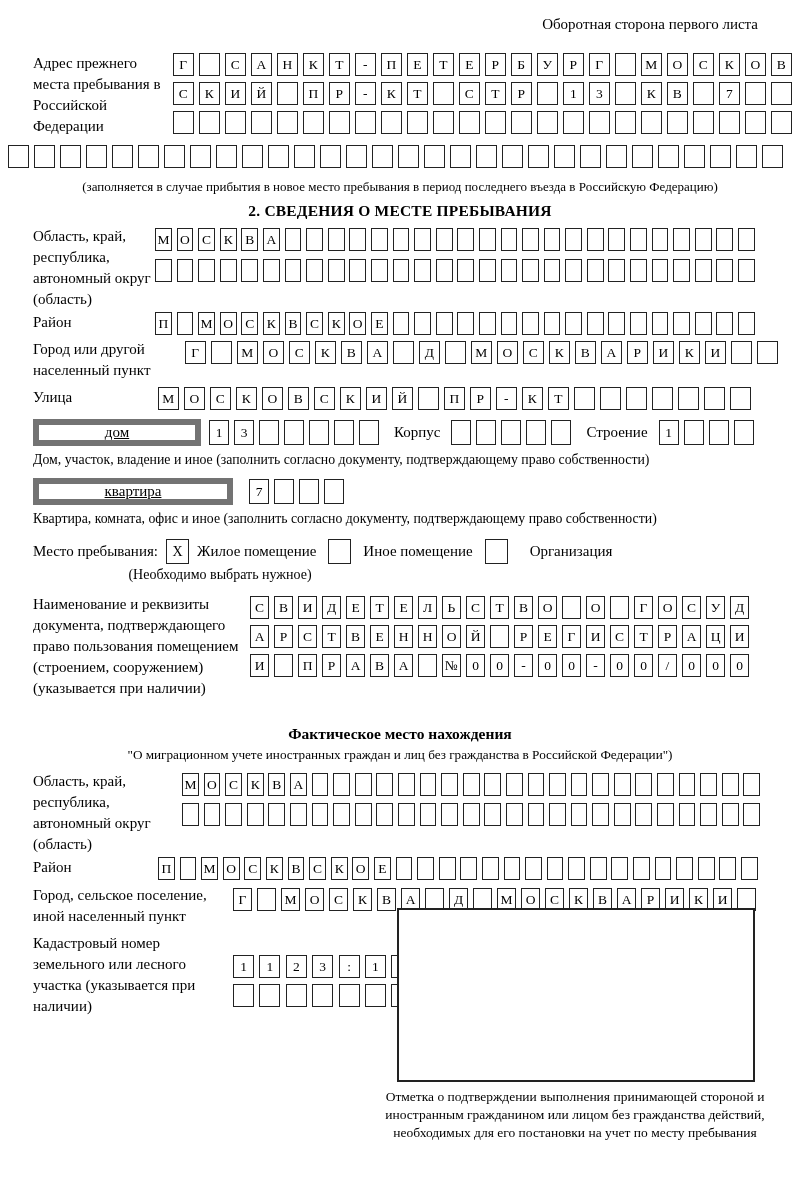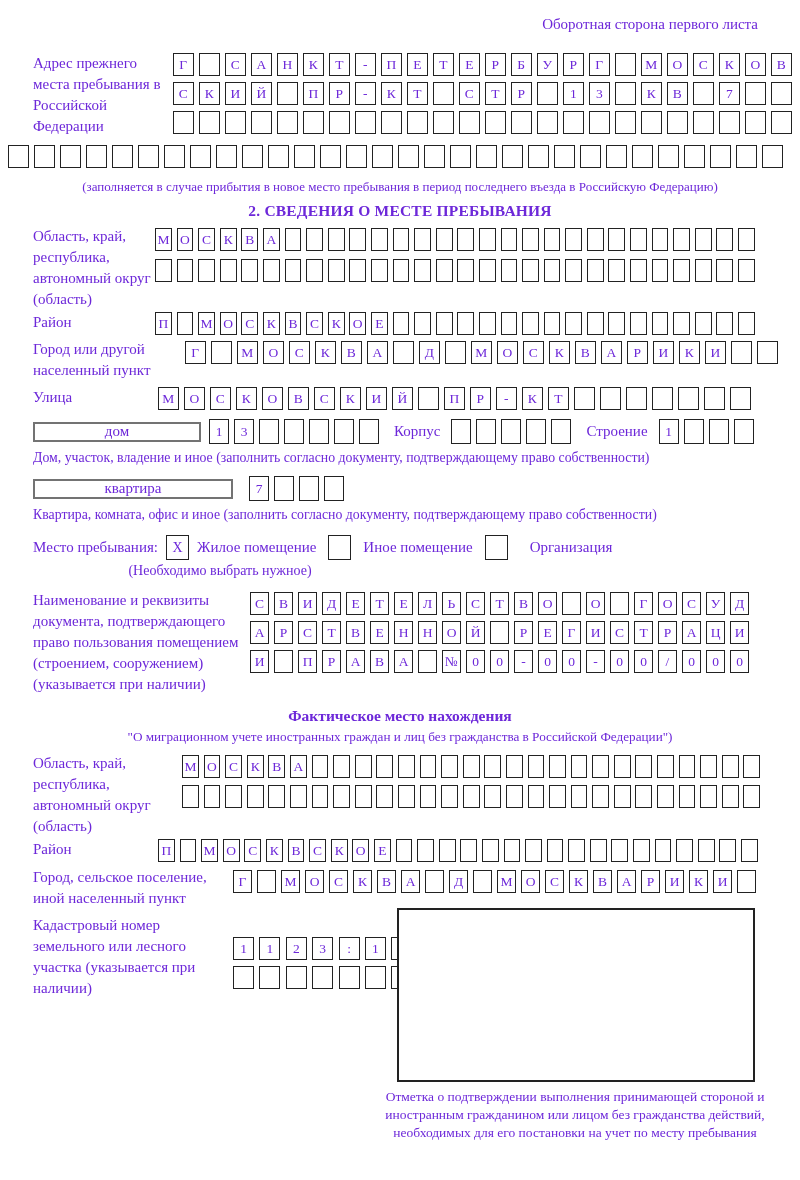--- a/index.html
+++ b/index.html
@@ -1,18 +1,18 @@
 <!DOCTYPE html>
 <html><head>
 <meta charset="utf-8">
 <style>
   html,body{margin:0;padding:0;background:#fff;}
   .page{
     position:relative;width:800px;height:1180px;overflow:hidden;
-    background:#fff;color:#6d28d9;
+    background:#fff;color:#000000;
     font-family:"Liberation Serif","DejaVu Serif",serif;
     font-size:15px;
   }
   .hdr{ text-align:right;padding:16px 42px 0 0;font-size:15px; }
 
   
   .boxrow{display:flex;flex-wrap:nowrap;}
   .box{
     box-sizing:border-box;border:1.6px solid #222;background:#fff;
     display:inline-flex;align-items:center;justify-content:center;
@@ -41,23 +41,23 @@
   .region-block .rowcol{gap:8px;padding-top:2px;}
   .district-row{margin:2px 0 0 33px;}
   .district-row .flabel{width:122px;}
   .city-row{margin:4px 0 0 33px;}
   .city-row .flabel{width:152px;}
   .street-row{margin:6px 0 0 33px;}
   .street-row .flabel{width:125px;}
 
   .house-row{margin:9px 0 0 33px;display:flex;align-items:center;gap:8px;}
   .widebox{
-    box-sizing:border-box;border:2px solid #737373;height:20px;
+    box-sizing:border-box;border:6px solid #737373;height:27px;
     display:inline-flex;align-items:center;justify-content:center;
-    font-size:15px;flex:none;
+    font-size:15px;flex:none;text-decoration:underline;
   }
   .wb-dom{width:168px;}
   .wb-kv{width:200px;}
   .inline-lbl{flex:none;padding:0 3px 0 7px;}
   .note-l{margin:6px 0 0 33px;font-size:13.8px;}
   .apt-row{margin:10px 0 0 33px;display:flex;align-items:center;gap:16px;}
 
   .stay-row{margin:12px 0 0 33px;display:flex;align-items:center;}
   .cbox{
     box-sizing:border-box;border:1.7px solid #222;width:23px;height:25px;flex:none;
@@ -65,21 +65,21 @@
   }
   .stay-row .gap-s{width:8px;flex:none;}
   .stay-row .gap-m{width:12px;flex:none;}
   .stay-row .gap-l{width:22px;flex:none;}
   .note-choose{margin:3px 0 11px 0;width:440px;text-align:center;font-size:14px;}
 
   .doc-block{margin:9px 8px 0 33px;}
   .doc-block .flabel{width:217px;}
   .doc-block .rowcol{gap:6px;padding-top:2px;}
 
-  .fact-title{text-align:center;font-weight:bold;font-size:15.5px;margin-top:12px;}
+  .fact-title{text-align:center;font-weight:bold;font-size:15.5px;margin-top:26px;}
   .fact-note{text-align:center;font-size:13.2px;margin-top:4px;}
   .fact-note.first{margin-top:10px;}
 
   .fregion-block{margin:8px 0 0 33px;}
   .fregion-block .flabel{width:149px;}
   .fregion-block .rowcol{gap:7px;padding-top:2px;}
   .fdistrict-row{margin:2px 0 0 33px;}
   .fdistrict-row .flabel{width:125px;}
   .fcity-row{margin:5px 0 0 33px;}
   .fcity-row .flabel{width:200px;}

